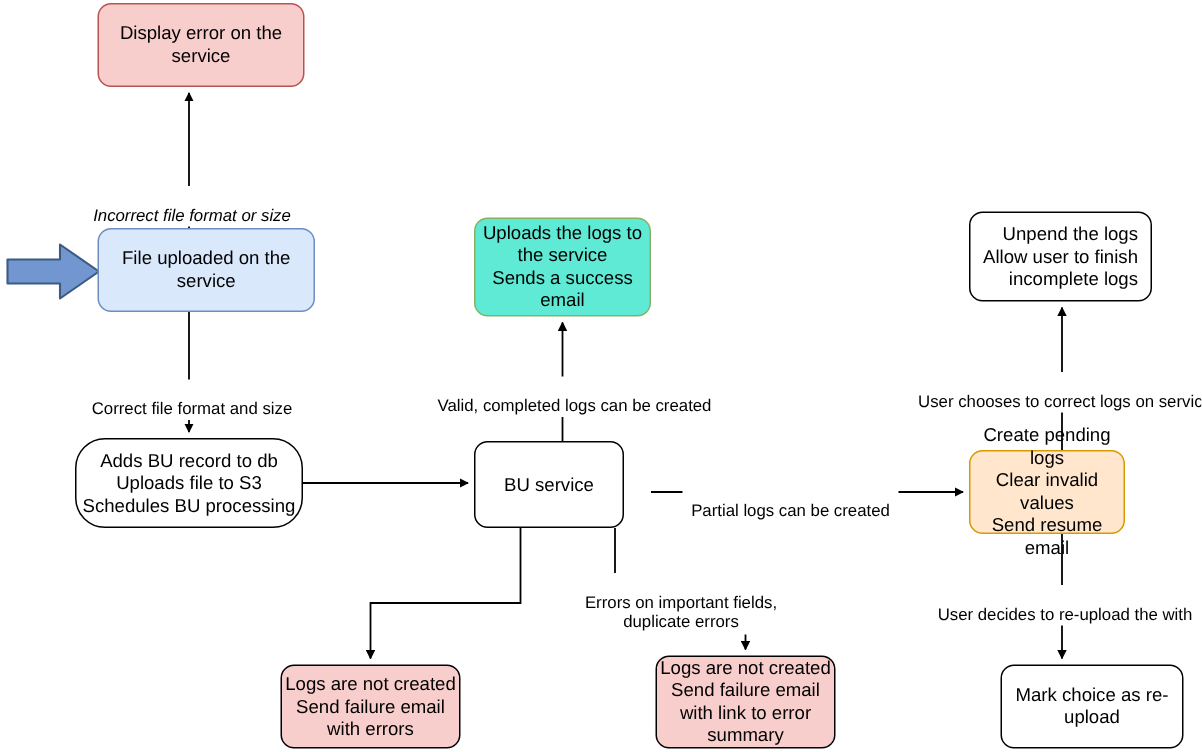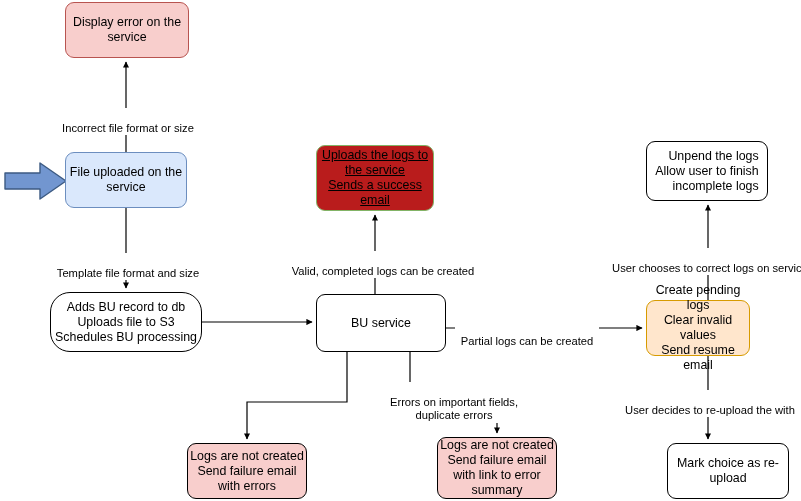--- a/index.html
+++ b/index.html
@@ -86,44 +86,44 @@
       <path d="M 708 300 L 708 205" marker-end="url(#arrow)"></path>
 
       <path d="M 708 356 L 708 439" marker-end="url(#arrow)"></path>
     </g>
   </svg>
 
   <svg class="big-arrow" style="left:4px; top:160px; width:64px; height:42px;" viewBox="0 0 64 42" xmlns="http://www.w3.org/2000/svg">
     <path d="M 1 13 L 36 13 L 36 3 L 62 21 L 36 39 L 36 29 L 1 29 Z" fill="#7296d0" stroke="#3c5a82" stroke-width="1.4" stroke-linejoin="round"></path>
   </svg>
 
-  <div class="node" style="left:65px; top:2px; width:124px; height:56px; background:#f8cecc; border-color:#b85450;">
+  <div class="node" style="left:65px; top:2px; width:138px; height:56px; background:#f8cecc; border-color:#b85450;">
     <span>Display error on the
 service</span>
   </div>
 
-  <div class="node" style="left:65px; top:152px; width:122px; height:56px; background:#dae8fc; border-color:#6c8ebf;">
+  <div class="node" style="left:65px; top:152px; width:145px; height:56px; background:#dae8fc; border-color:#6c8ebf;">
     <span>File uploaded on the
 service</span>
   </div>
 
   <div class="node" style="left:50px; top:292px; width:152px; height:60px; background:#ffffff; border-color:#000000;border-radius:20px;">
     <span>Adds BU record to db
 Uploads file to S3
 Schedules BU processing</span>
   </div>
 
-  <div class="node" style="left:316px; top:145px; width:118px; height:66px; background:#b91c1c; border-color:#82b366;text-decoration:underline;">
+  <div class="node" style="left:316px; top:145px; width:118px; height:66px; background:#5eead4; border-color:#82b366;">
     <span>Uploads the logs to
 the service
 Sends a success
 email</span>
   </div>
 
-  <div class="node" style="left:316px; top:294px; width:130px; height:58px; background:#ffffff; border-color:#000000;">
+  <div class="node" style="left:316px; top:294px; width:100px; height:58px; background:#ffffff; border-color:#000000;">
     <span>BU service</span>
   </div>
 
   <div class="node" style="left:187px; top:443px; width:120px; height:56px; background:#f8cecc; border-color:#000000;">
     <span>Logs are not created
 Send failure email
 with errors</span>
   </div>
 
   <div class="node" style="left:437px; top:437px; width:120px; height:62px; background:#f8cecc; border-color:#000000;">
@@ -143,26 +143,26 @@
     <span>Create pending logs
 Clear invalid values
 Send resume email</span>
   </div>
 
   <div class="node" style="left:646px; top:443px; width:122px; height:56px; background:#ffffff; border-color:#000000;margin-left:21px;">
     <span>Mark choice as re-
 upload</span>
   </div>
 
-  <div class="edge-label" style="left:26px; top:108px; width:200px;">
+  <div class="edge-label" style="left:26px; top:124px; width:200px;font-style:italic;">
     <span>Incorrect file format or size</span>
   </div>
 
   <div class="edge-label" style="left:26px; top:253px; width:200px;">
-    <span>Template file format and size</span>
+    <span>Correct file format and size</span>
   </div>
 
   <div class="edge-label" style="left:281px; top:251px; width:200px;">
     <span>Valid, completed logs can be created</span>
   </div>
 
   <div class="edge-label" style="left:455px; top:321px; width:140px;">
     <span>Partial logs can be created</span>
   </div>
 

